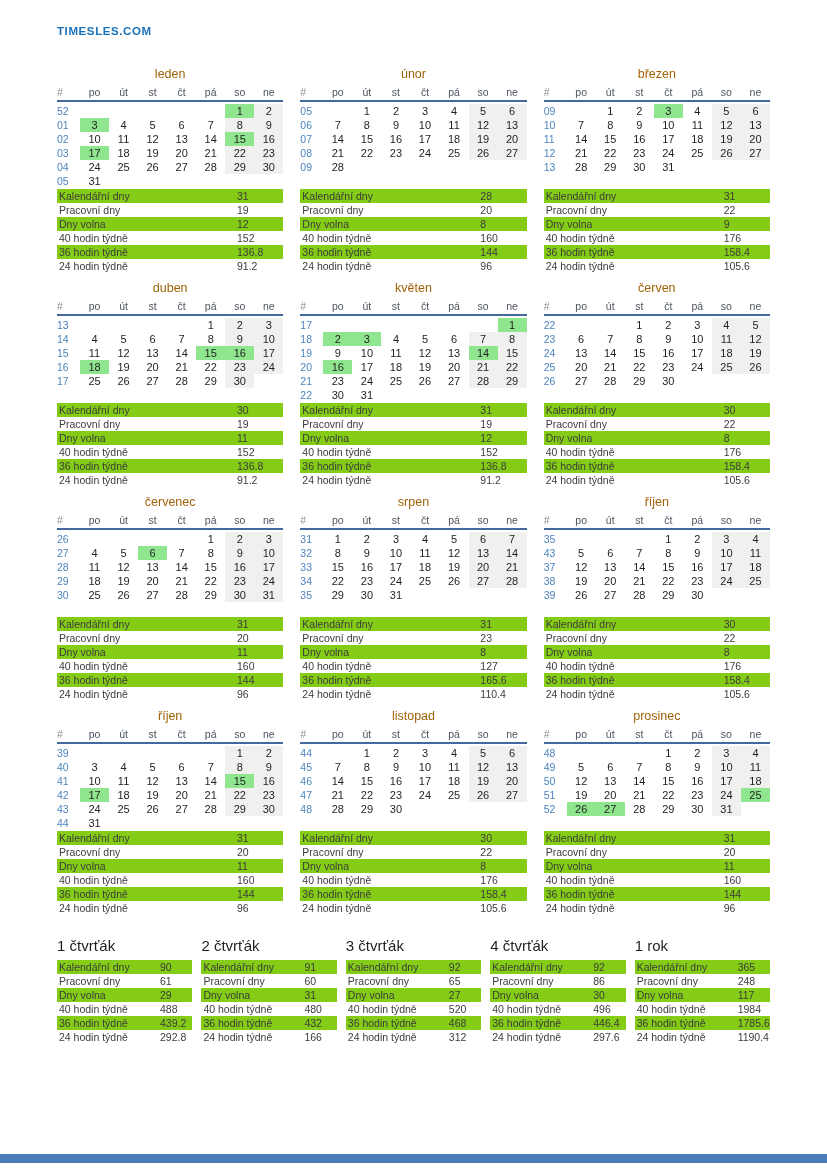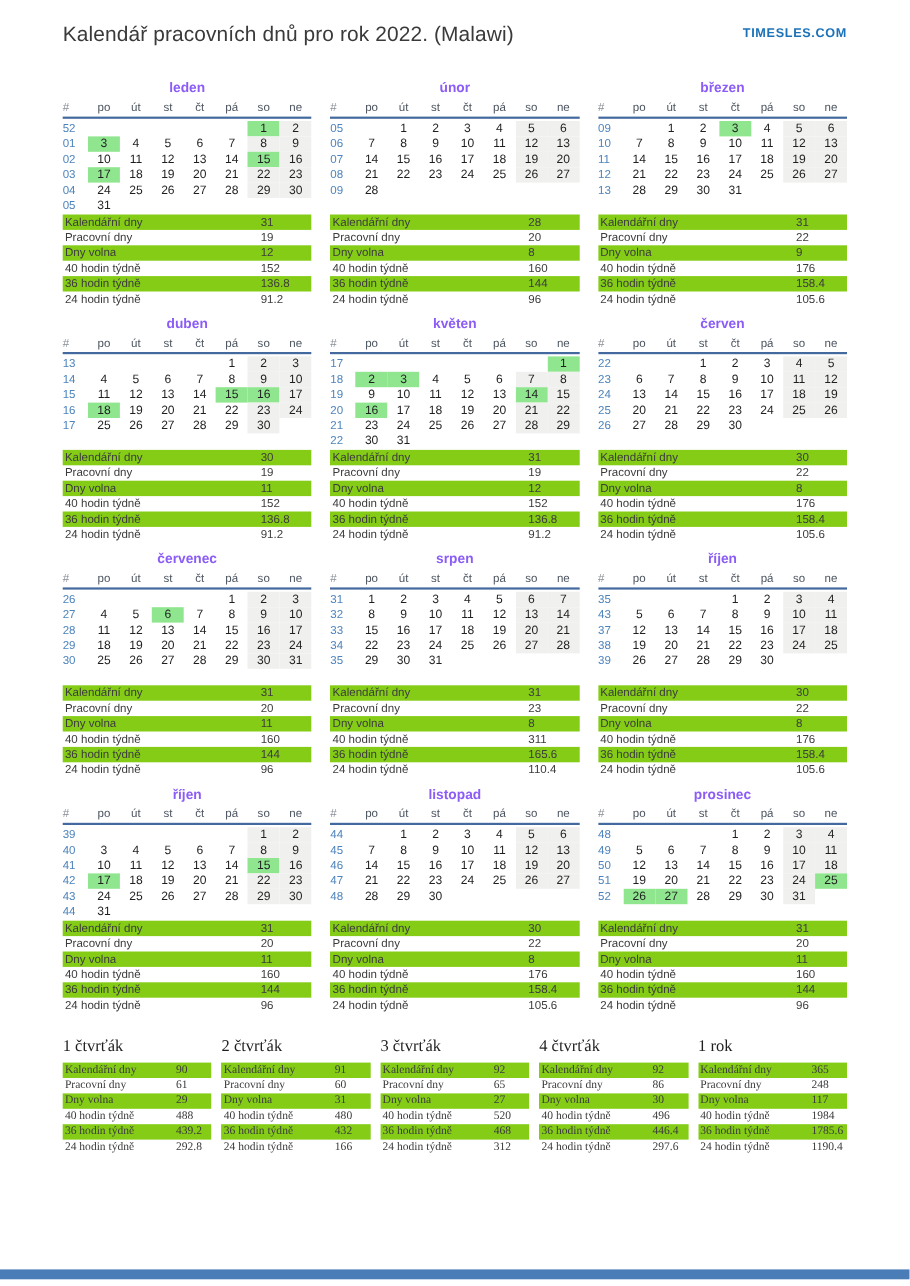--- a/index.html
+++ b/index.html
@@ -19,56 +19,55 @@
   
   .months-grid {
     margin-top: 30px;
     display: grid;
     grid-template-columns: repeat(3, 1fr);
     column-gap: 17px;
     row-gap: 8px;
   }
   .month-cell { display: flex; flex-direction: column; }
   .cal-area { height: 122px; }
-  .month-name { text-align: center; color: #8b5cf6; font-size: 12.5px; height: 16px; margin-bottom: 3px; font-weight: bold; }
+  .month-name { text-align: center; color: #a16207; font-size: 12.5px; height: 16px; margin-bottom: 3px; }
   .cal-row { display: flex; height: 14px; line-height: 14px; }
   .cal-head { height: 13px; line-height: 13px; margin-bottom: 1px; }
   .wk { width: 23px; text-align: left; font-size: 10.5px; color: #4d84bd; }
   .col-head { font-size: 10.5px; color: #4d5560; }
   .col-head.wk { color: #8a8f96; }
   .dcol { flex: 1; text-align: center; }
   .cal-rule { height: 2px; background: #43699e; margin-bottom: 2px; }
   .day { font-size: 11px; color: #1f1f1f; }
   .day.we { background: #f0f0ef; }
   .day.hol { background: #8fe68f; }
 
   
   .stats { height: 84px; }
   .stat-row { display: flex; height: 14px; line-height: 14px; font-size: 10.5px; color: #3c3c3c; }
   .stat-row.alt { background: #84cc16; }
   .stat-label { width: 180px; padding-left: 2px; }
   .stat-value { flex: 1; text-align: left; }
 
   
   .summary { margin-top: 22px; display: flex; gap: 9px; }
-  .sum-block { flex: 1; font-family: Liberation Serif, serif; }
+  .sum-block { flex: 1; }
   .sum-title { font-size: 15px; color: #1f1f1f; height: 19px; margin-bottom: 4px; }
   .sum-block .stat-label { width: 103px; }
 
   .footer-bar {
     position: absolute; left: 0; right: 0; bottom: 6px; height: 9px;
     background: #4a7db8;
   }
 </style>
 </head>
 <body>
 
 <div class="page">
   <div class="hdr">
-    <div class="hdr-title">Kalendář pracovních dnů pro rok 2022. (Malawi)</div>
     <a class="hdr-link" href="#">TIMESLES.COM</a>
   </div>
 
   <div class="months-grid">
       <div class="month-cell">
         <div class="cal-area">
           <div class="month-name">leden</div>
           <div class="cal-row cal-head">
             <span class="wk col-head">#</span>
             <span class="dcol col-head">po</span>
@@ -803,21 +802,21 @@
           <div class="stat-row">
             <div class="stat-label">Pracovní dny</div>
             <div class="stat-value">23</div>
           </div>
           <div class="stat-row alt">
             <div class="stat-label">Dny volna</div>
             <div class="stat-value">8</div>
           </div>
           <div class="stat-row">
             <div class="stat-label">40 hodin týdně</div>
-            <div class="stat-value">311</div>
+            <div class="stat-value">127</div>
           </div>
           <div class="stat-row alt">
             <div class="stat-label">36 hodin týdně</div>
             <div class="stat-value">165.6</div>
           </div>
           <div class="stat-row">
             <div class="stat-label">24 hodin týdně</div>
             <div class="stat-value">110.4</div>
           </div>
         </div>

